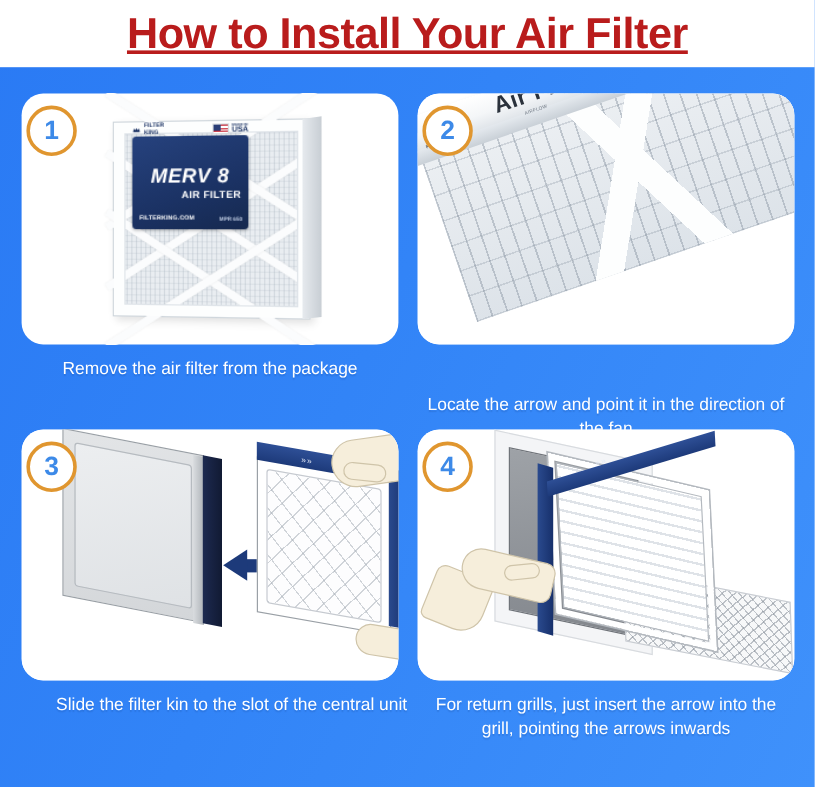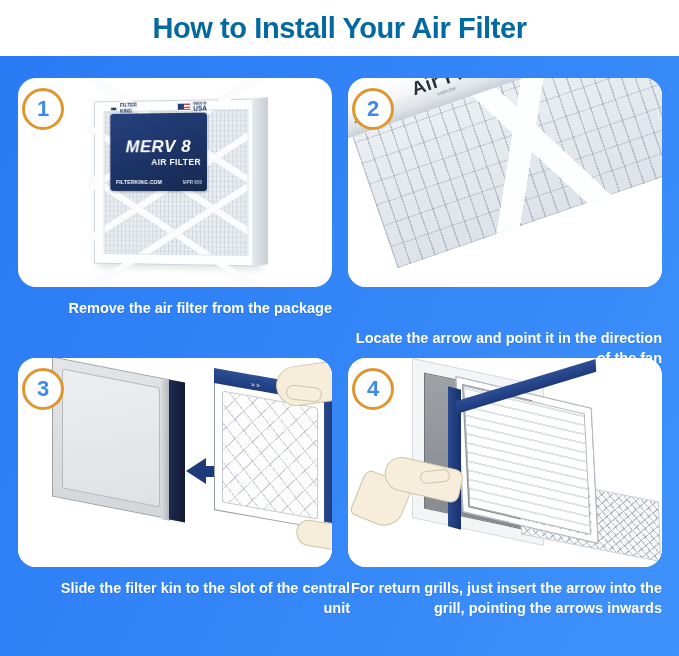--- a/index.html
+++ b/index.html
@@ -15,26 +15,27 @@
   }
 
   
   .title-bar {
     position: absolute; left: 0; top: 0;
     width: 679px; height: 56px;
     background: #ffffff;
     display: flex; align-items: center; justify-content: center;
   }
   .title-text {
-    color: #0369a1;
-    font-size: 29px;
+    color: #b91c1c;
+    font-size: 36px;
     font-weight: bold;
     letter-spacing: -0.4px;
     white-space: nowrap;
     font-family: "Liberation Sans", sans-serif;
+    text-decoration: underline;
   }
 
   
   .card {
     position: absolute;
     background: #ffffff;
     border-radius: 18px;
     overflow: hidden;
   }
   .card-1 { left: 18px;  top: 78px;  width: 314px; height: 209px; }
@@ -59,22 +60,22 @@
   .badge-1 { left: 22px;  top: 88px; }
   .badge-2 { left: 352px; top: 88px; }
   .badge-3 { left: 22px;  top: 368px; }
   .badge-4 { left: 352px; top: 368px; }
 
   
   .caption {
     position: absolute;
     color: #ffffff;
     font-size: 14.5px;
-    font-weight: bold;
-    text-align: right;
+    font-weight: normal;
+    text-align: center;
     line-height: 1.38;
     text-shadow: 0 1px 1px rgba(20,60,130,0.20);
   }
   .cap-1 { left: 18px;  top: 298px; width: 314px; }
   .cap-2 { left: 348px; top: 298px; width: 314px; margin-top: 30px; }
   .cap-3 { left: 36px;  top: 578px; width: 314px; }
   .cap-4 { left: 348px; top: 578px; width: 314px; }
 
   
   .p1-stage { position: absolute; inset: 0; }

